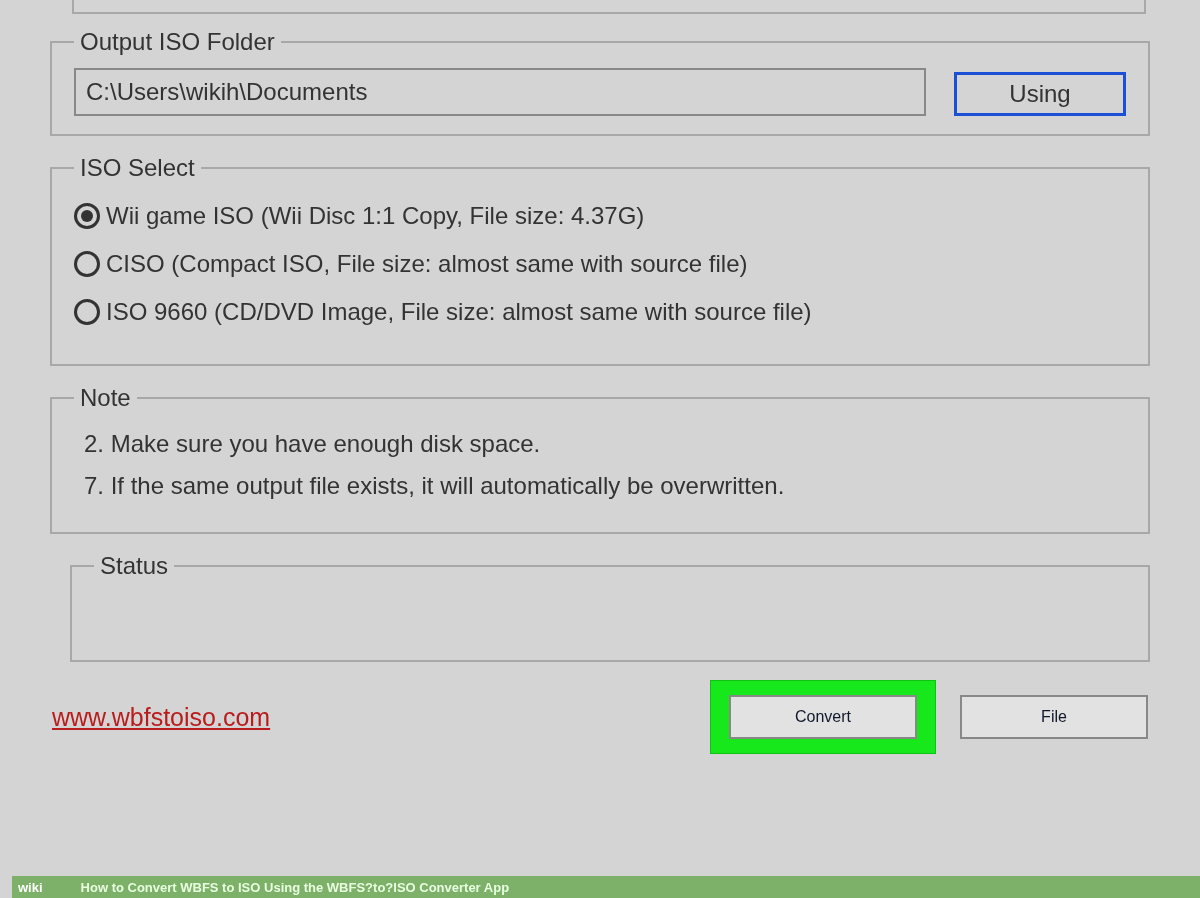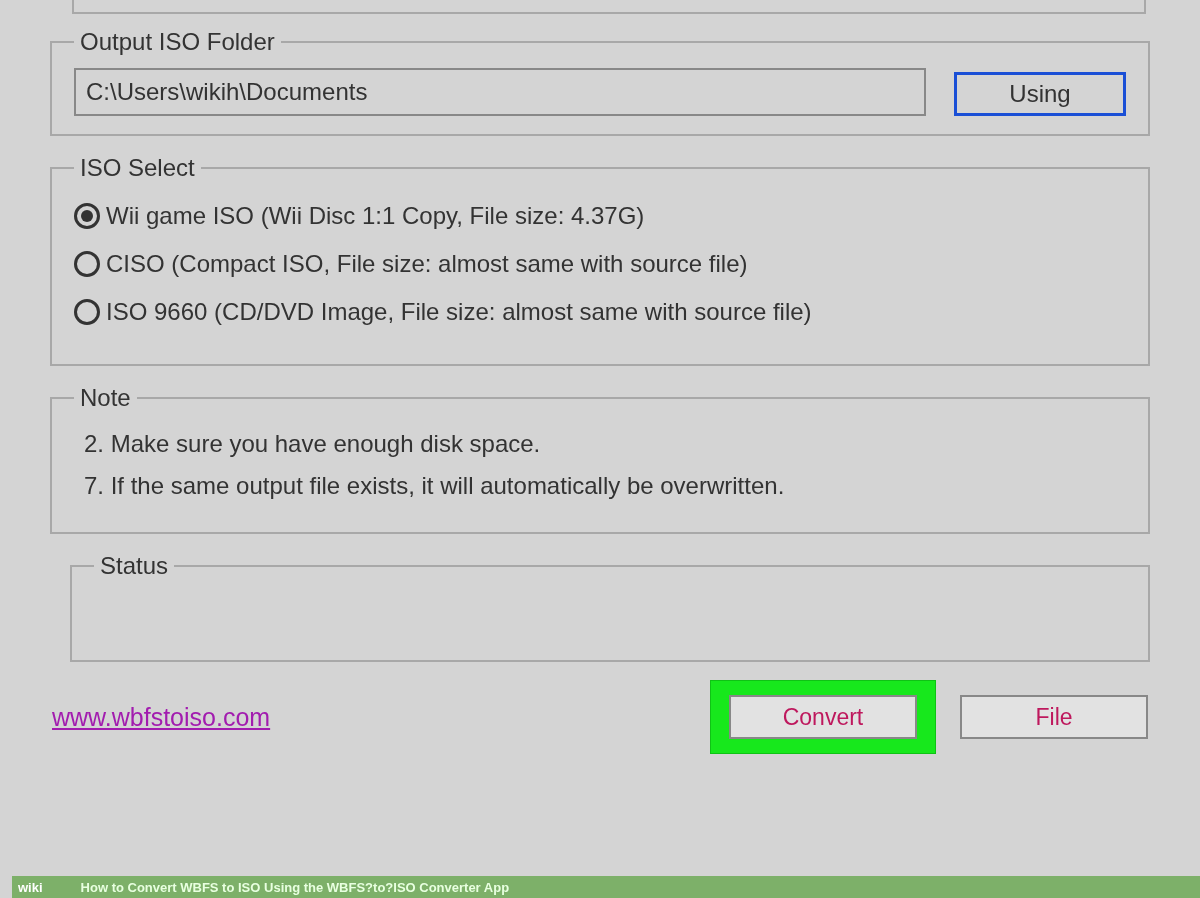--- a/index.html
+++ b/index.html
@@ -103,38 +103,38 @@
     min-height: 110px;
     margin-left: 20px;
   }
   .footer-row {
     display: flex;
     align-items: center;
     margin-top: 8px;
     padding: 0 2px;
   }
   .site-link {
-    color: #a21caf;
+    color: #b91c1c;
     text-decoration: underline;
     font-size: 25px;
   }
   .spacer { flex: 1; }
   .highlight-wrap {
     background: #17e81c;
     padding: 14px 18px;
     margin-right: 24px;
     border: 1px solid #0fc315;
   }
   .action-btn {
     width: 188px;
     height: 44px;
     border: 2px solid #888;
     background: #e2e2e2;
-    font-size: 23px;
-    color: #be185d;
+    font-size: 16px;
+    color: #0f172a;
     font-family: inherit;
     cursor: pointer;
   }
   .caption-bar {
     position: absolute;
     left: 12px;
     bottom: 0;
     height: 22px;
     width: 100%;
     background: #7db069;

